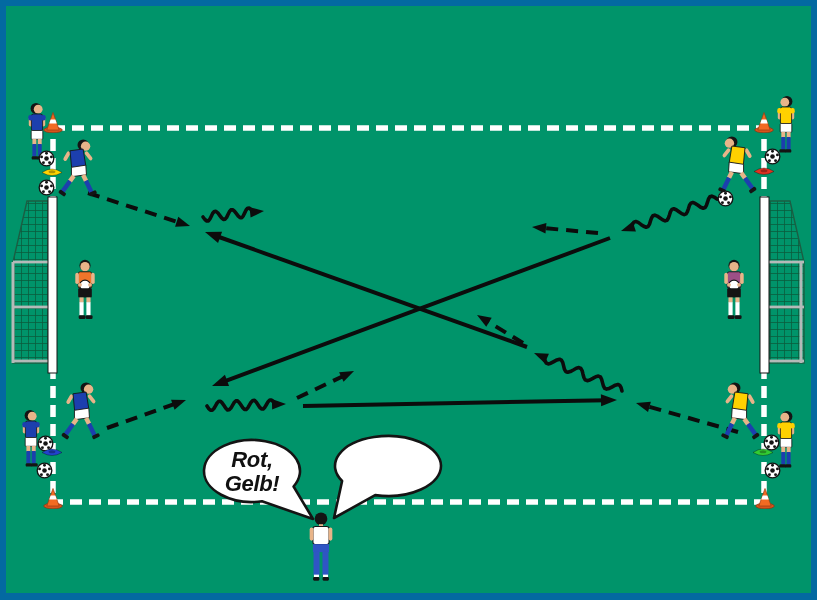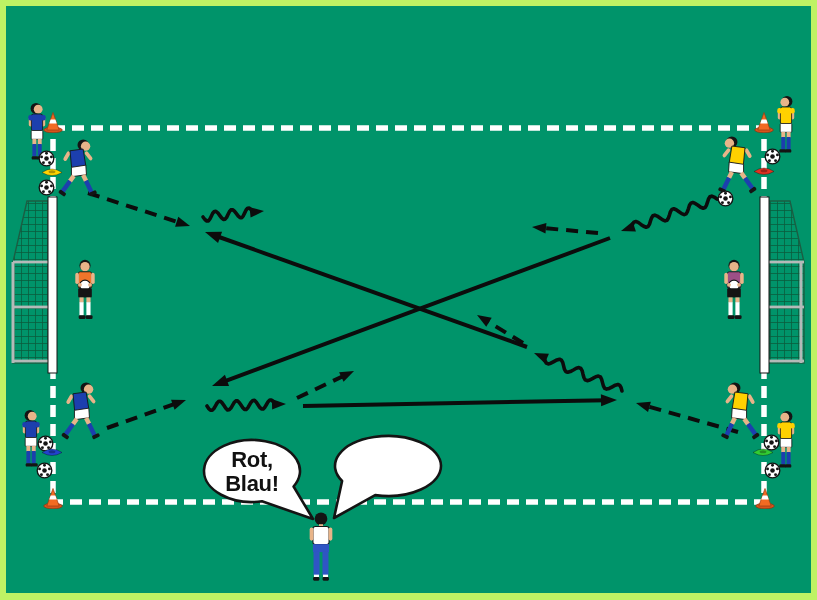--- a/index.html
+++ b/index.html
@@ -10,21 +10,21 @@
   #sprites{position:absolute;left:0;top:0;width:817px;height:600px;pointer-events:none;}
   .sprite{position:absolute;}
   .sprite svg{display:block;}
   .flip svg{transform:scaleX(-1);}
   .bubble-label{position:absolute;transform:translate(-50%,-50%);text-align:center;
     color:#111;font-size:22px;font-weight:600;line-height:1.1;letter-spacing:-0.3px;white-space:nowrap;}
 </style>
 </head>
 <body>
 
-<div class="stage" style="background: #bef264;">
+<div class="stage" style="background: #0369a1; font-style: italic;">
   <div class="field" style="background: rgb(0, 148, 106);"></div>
   <svg id="overlay" width="817" height="600">
       <defs>
         <pattern id="netgrid" width="7" height="7" patternUnits="userSpaceOnUse">
           <path d="M0 0H7M0 0V7" stroke="#0a5a3c" stroke-width="1.5" fill="none"></path>
         </pattern>
       </defs>
       <rect x="53" y="128" width="711" height="374" fill="none" stroke="#ffffff" stroke-width="5.5" stroke-dasharray="12 7"></rect>
       <g>
         <polygon points="48,201 27,201 13,262 13,363 48,363" fill="url(#netgrid)" stroke="#1b5e43" stroke-width="1.4"></polygon>
@@ -459,15 +459,15 @@
       <div class="sprite" style="left: 752px; top: 446.5px;">
         <svg width="22" height="11" viewBox="0 0 22 11">
   <path d="M1,5.5 Q11,-1.5 21,5.5 Q11,11.5 1,5.5 Z" fill="#33cc33" stroke="rgba(0,0,0,0.4)" stroke-width="0.8"></path>
   <ellipse cx="11" cy="4.8" rx="3.4" ry="1.5" fill="rgba(0,0,0,0.3)"></ellipse>
         </svg>
       </div>
     </div>
 
   <div class="bubble-label" id="bubble-left" style="left: 252px; top: 472px;">
     <div>Rot,</div>
-    <div>Blau!</div>
+    <div>Gelb!</div>
   </div>
 </div>
 
 </body></html>

